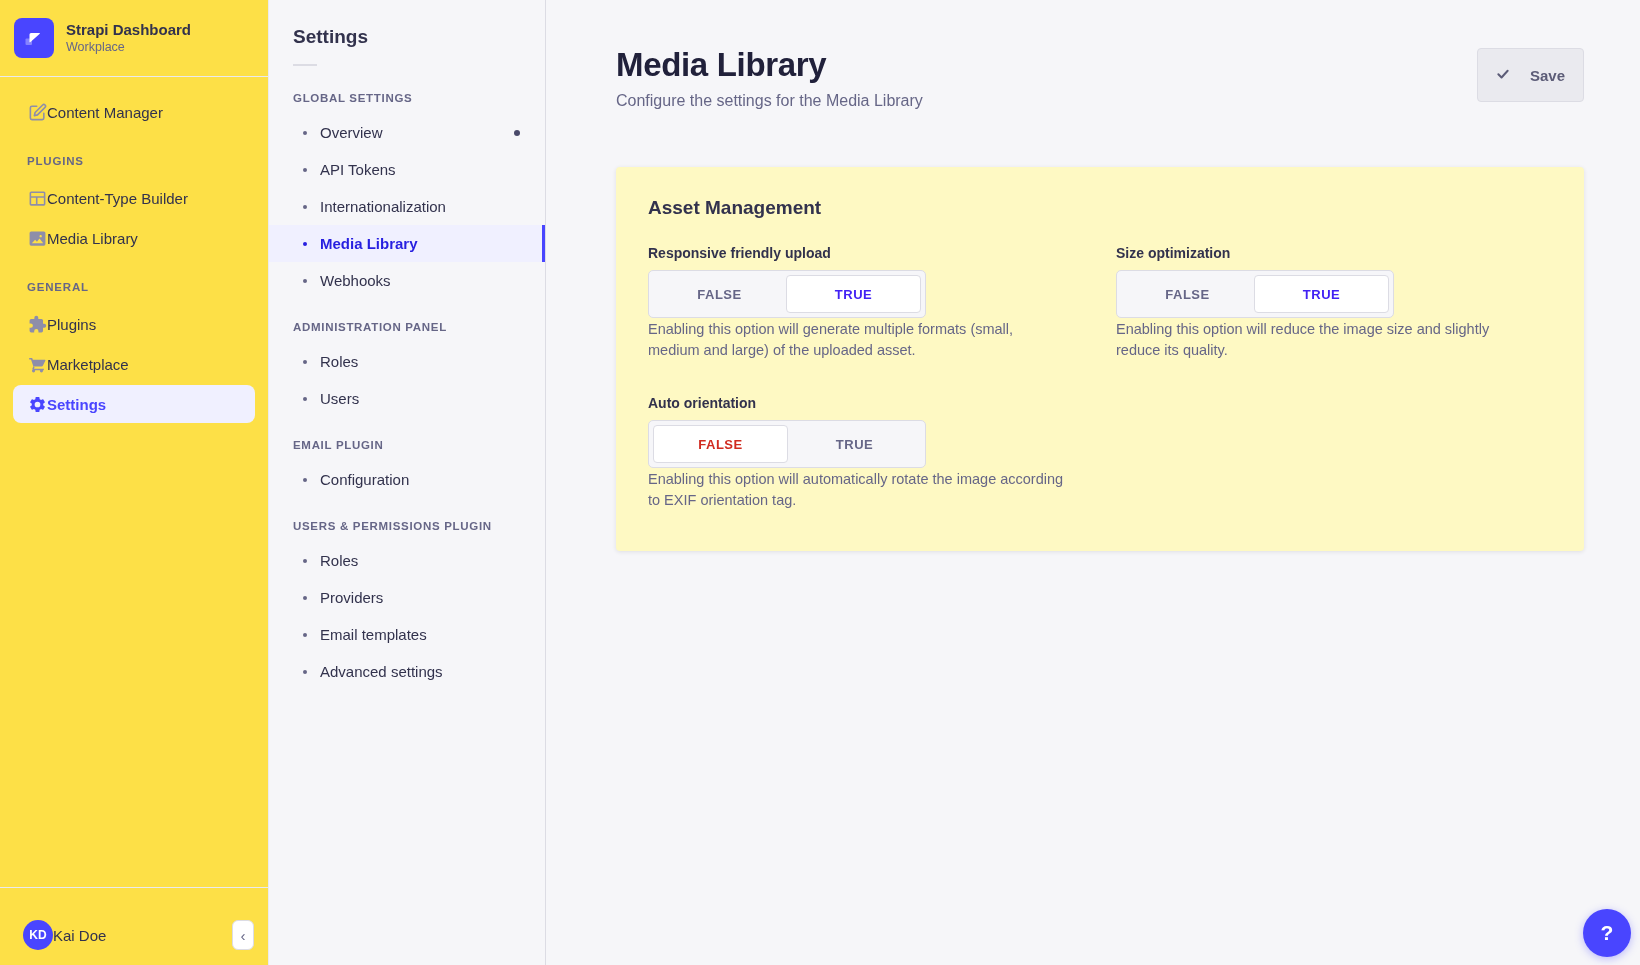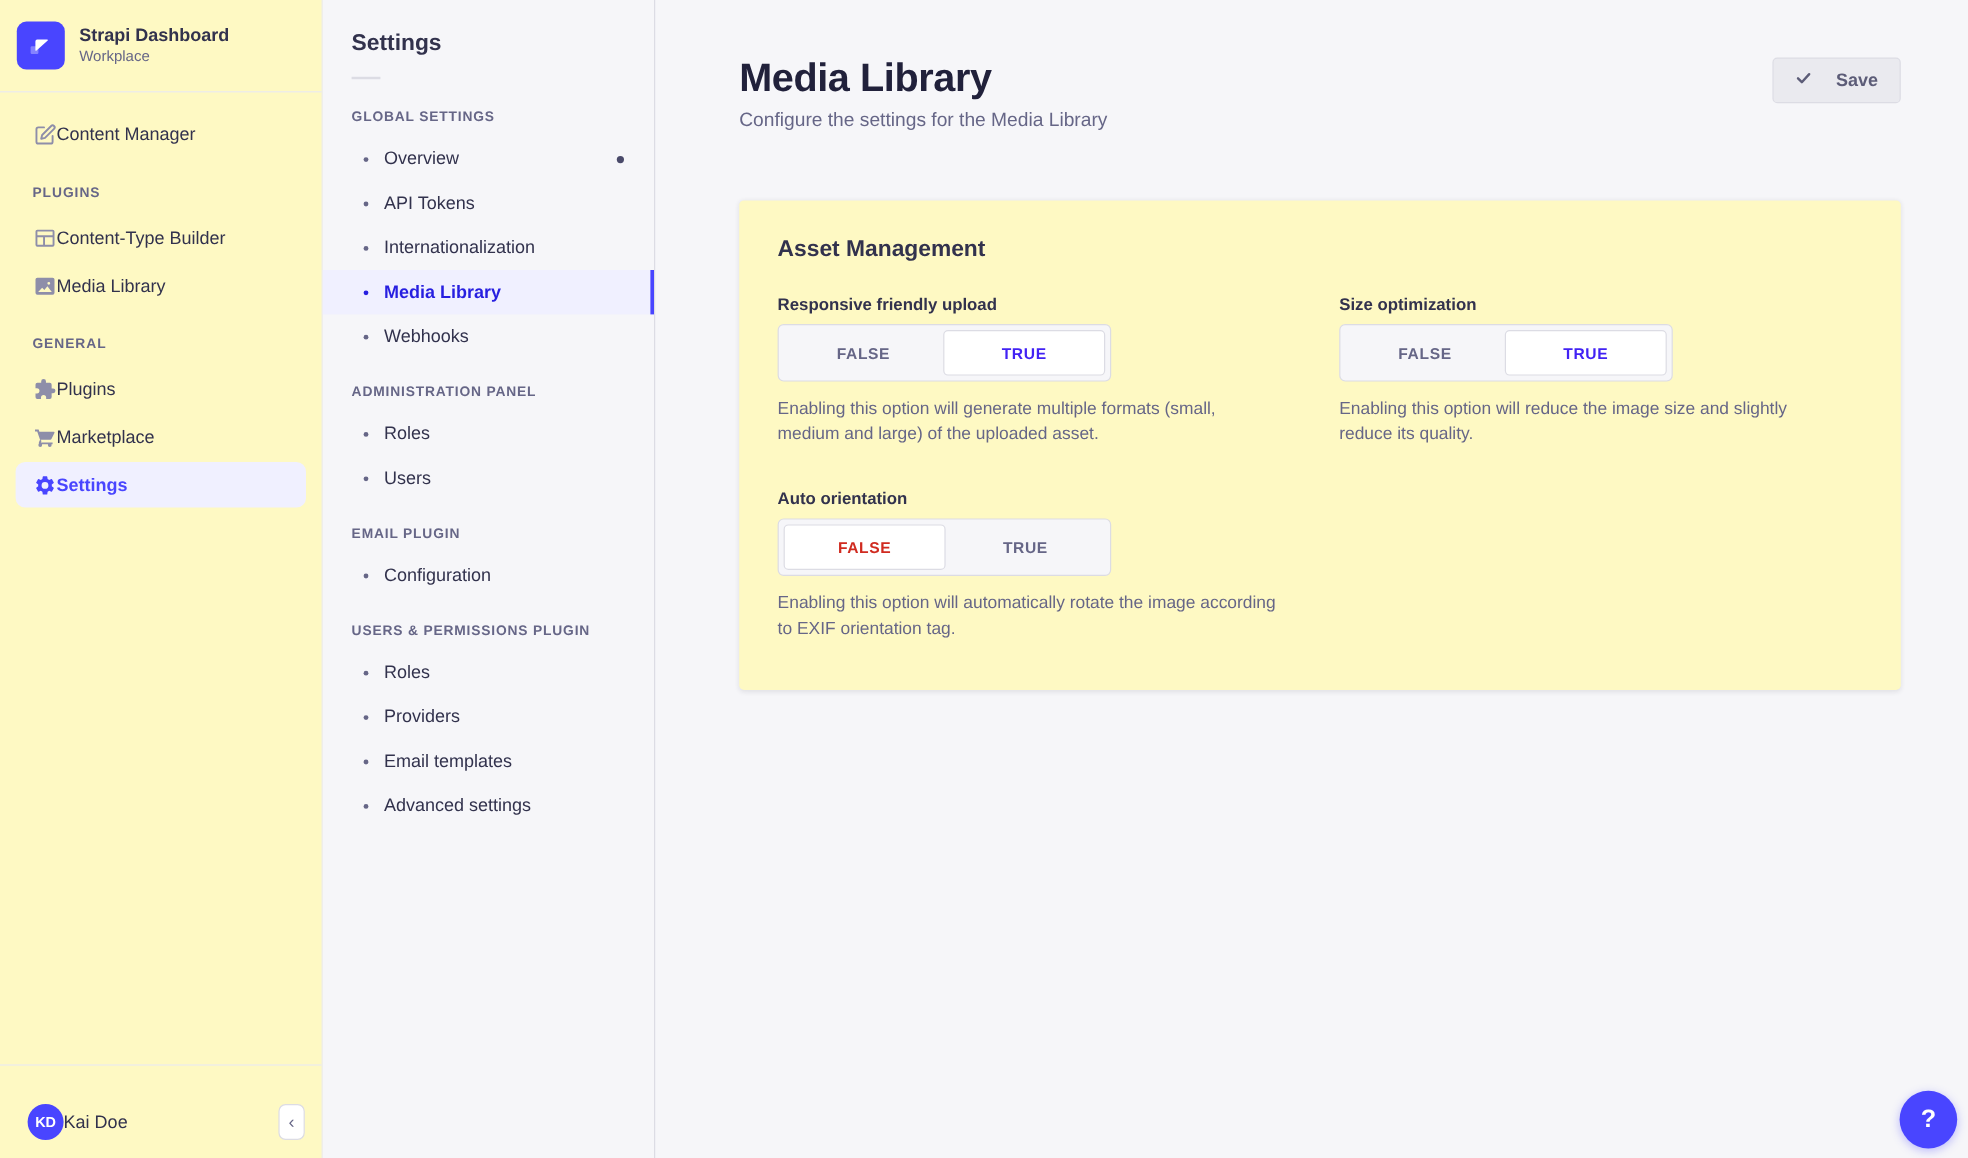--- a/index.html
+++ b/index.html
@@ -6,21 +6,21 @@
   html,body { width:1640px; height:965px; overflow:hidden; }
   body {
     display:flex;
     font-family:"Liberation Sans", sans-serif;
     background:#f6f6f9;
     color:#32324d;
   }
 
   
   .main-nav {
-    width:269px; min-width:269px; background:#fef9c3;
+    width:269px; min-width:269px; background:#fde047;
     border-right:1px solid #eaeaef;
     display:flex; flex-direction:column;
   }
   .brand {
     display:flex; align-items:center; gap:12px;
     padding:18px 16px 18px 14px;
     border-bottom:1px solid #eaeaef;
   }
   .brand-logo {
     width:40px; height:40px; border-radius:8px; background:#4945ff;
@@ -89,21 +89,21 @@
   }
 
   
   .main { flex:1; position:relative; padding:0 56px 0 70px; }
   .page-header { display:flex; align-items:flex-start; justify-content:space-between; padding-top:46px; }
   .page-title { font-size:33px; font-weight:bold; color:#21213b; letter-spacing:-0.01em; }
   .page-subtitle { font-size:16px; color:#666687; margin-top:8px; }
   .save-btn {
     display:flex; align-items:center; gap:20px;
     background:#eaeaef; border:1px solid #dcdce4; border-radius:4px;
-    padding:0 18px; height:38px; margin-top:2px;
+    padding:0 18px; height:54px; margin-top:2px;
     font-family:inherit; font-size:15px; font-weight:bold; color:#5c5c77; cursor:pointer;
   }
 
   .card {
     margin-top:57px; background:#fef9c3; border-radius:4px;
     box-shadow:0 1px 4px rgba(33,33,52,0.1);
     padding:30px 32px 40px;
   }
   .card-title { font-size:19px; font-weight:bold; color:#32324d; }
   .fields-grid {
@@ -116,21 +116,21 @@
     background:#f6f6f9; border:1px solid #dcdce4; border-radius:5px;
   }
   .toggle-opt {
     flex:1; height:38px; display:flex; align-items:center; justify-content:center;
     font-size:13px; font-weight:bold; letter-spacing:0.04em; color:#666687;
     border-radius:4px; cursor:pointer; background:transparent; border:none; font-family:inherit;
   }
   .toggle-opt.sel { background:#fff; border:1px solid #dcdce4; }
   .toggle-opt.sel-true { color:#4222f4; }
   .toggle-opt.sel-false { color:#d02b20; }
-  .field-hint { margin-top:13px; font-size:14.5px; color:#666687; line-height:1.45; max-width:420px; }
+  .field-hint { margin-top:1px; font-size:14.5px; color:#666687; line-height:1.45; max-width:420px; }
 
   .help-btn {
     position:absolute; right:9px; bottom:8px;
     width:48px; height:48px; border-radius:50%;
     background:#4945ff; color:#fff; border:none; cursor:pointer;
     font-size:21px; font-weight:bold; font-family:inherit;
     display:flex; align-items:center; justify-content:center;
     box-shadow:0 2px 8px rgba(73,69,255,0.35);
   }
 </style>

